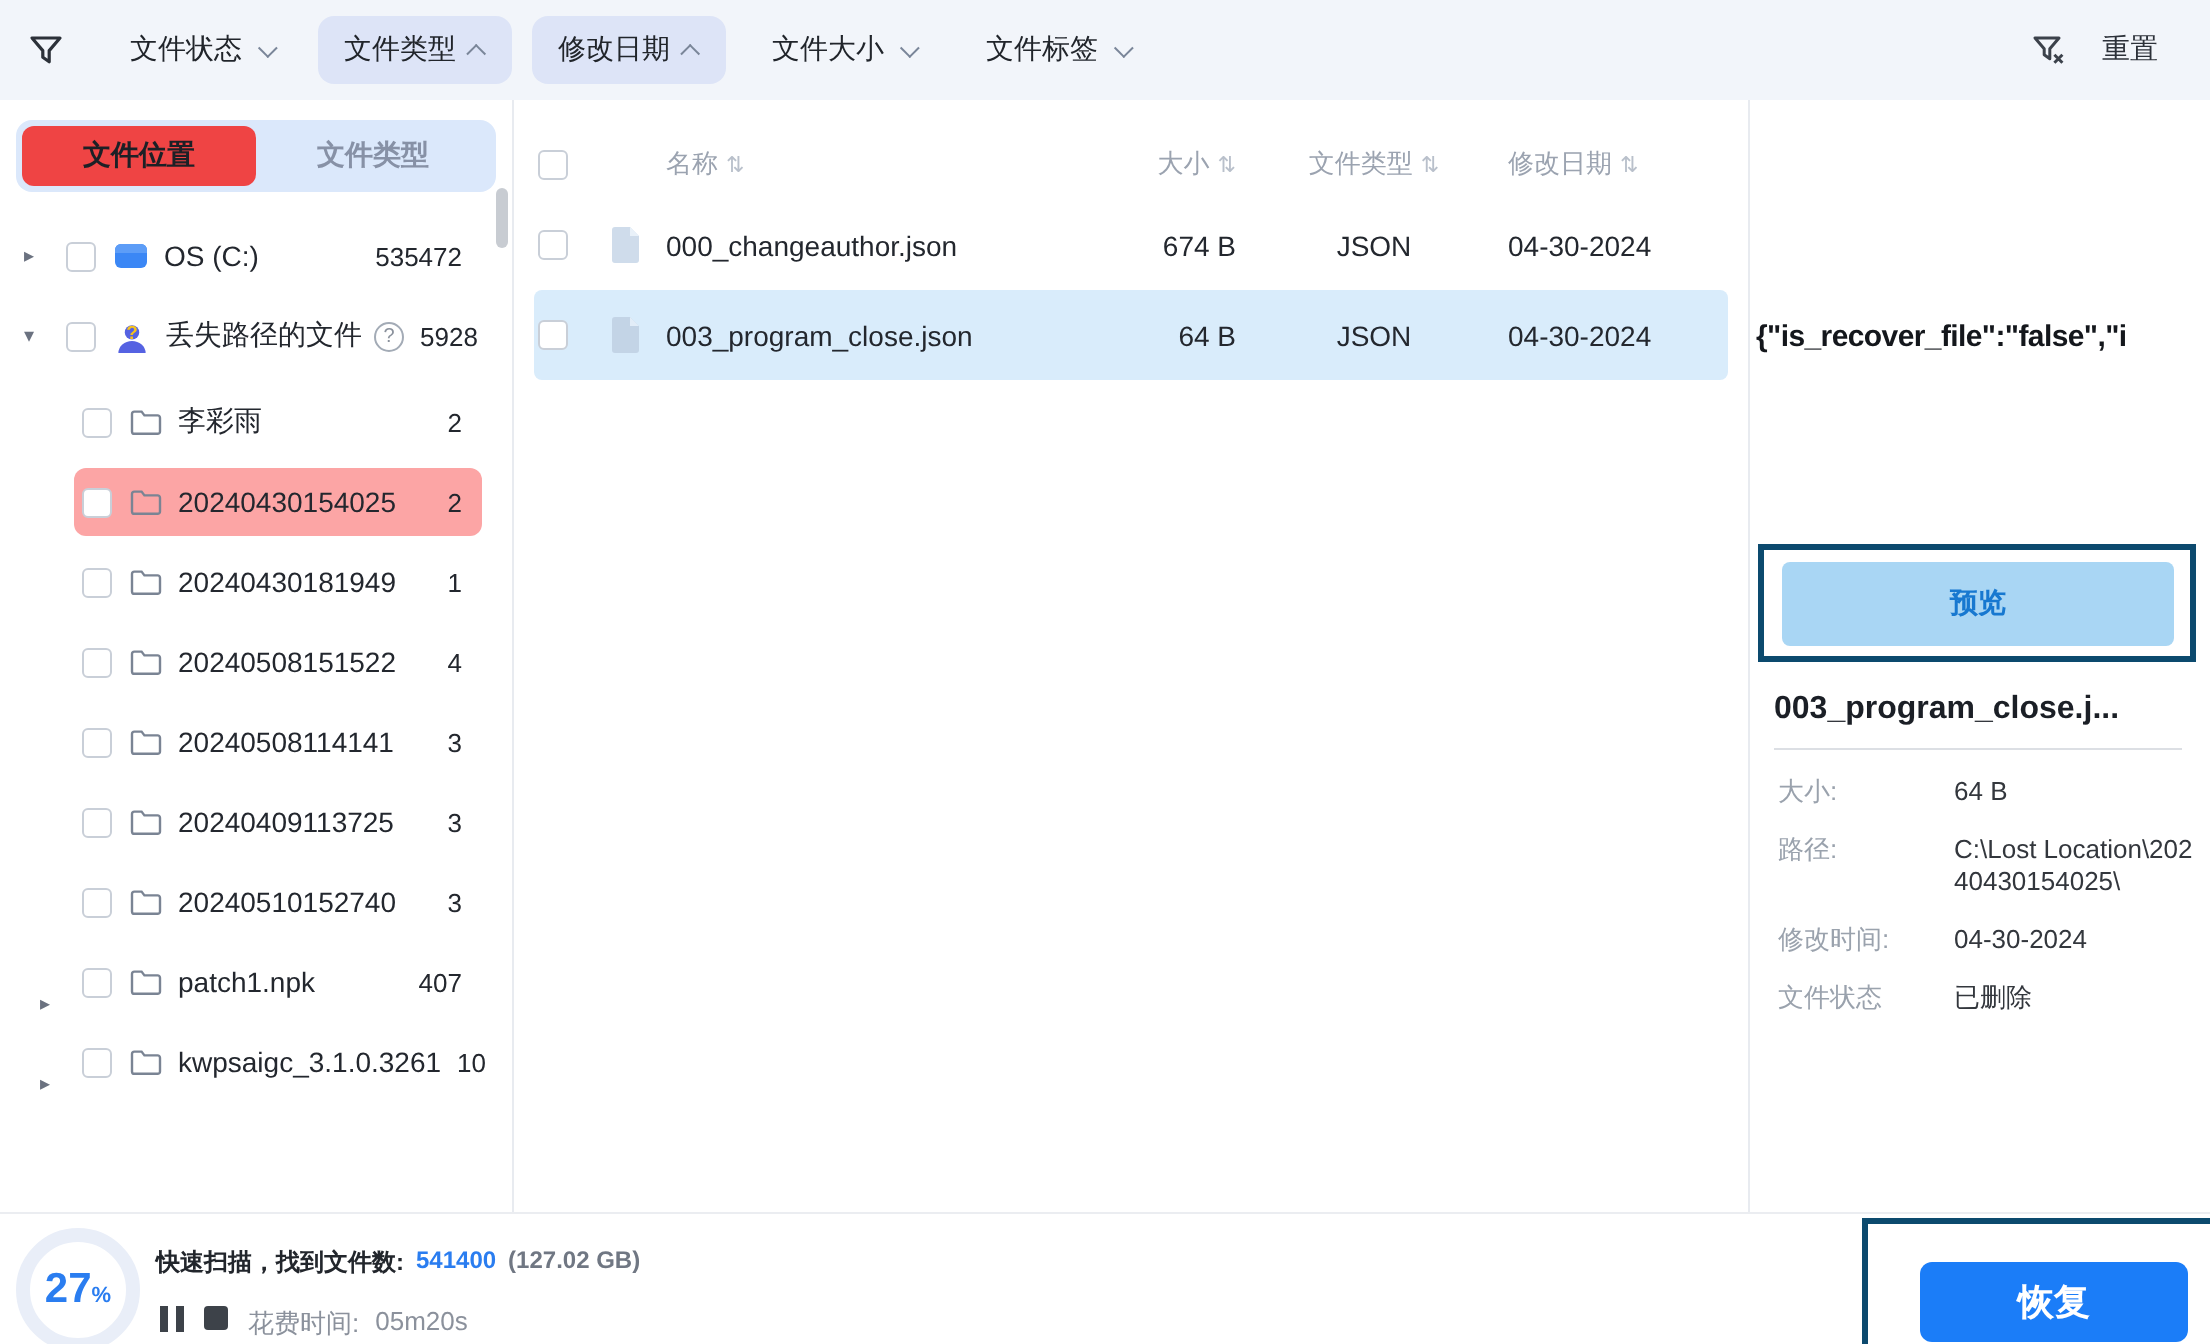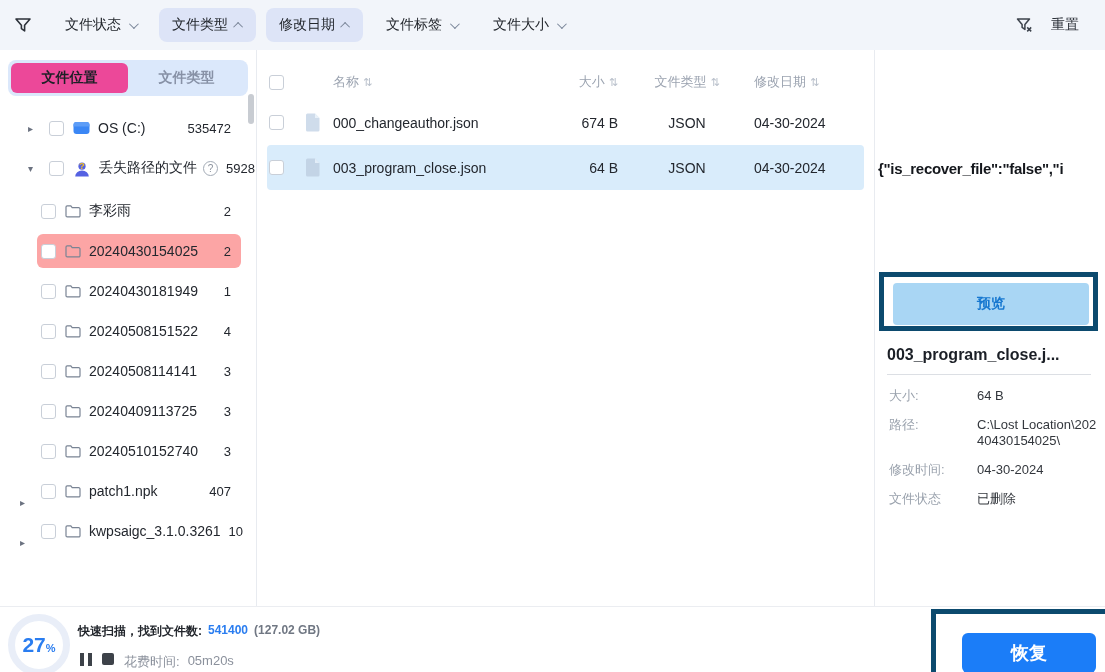--- a/index.html
+++ b/index.html
@@ -20,24 +20,24 @@
   .reset-btn { margin-left:auto; display:flex; align-items:center; gap:18px; font-size:14px;
     color:#2c3139; cursor:pointer; padding-right:12px; }
 
   
   .sidebar { position:absolute; left:0; top:50px; width:257px; height:556px;
     background:#fff; border-right:1px solid #e8ebf0; }
   .tabs { position:absolute; left:8px; top:10px; width:240px; height:36px;
     background:#dbe8fb; border-radius:8px; display:flex; padding:3px; }
   .tab { flex:1; display:flex; align-items:center; justify-content:center;
     font-size:14px; border-radius:6px; cursor:pointer; color:#8791a6; font-weight:600; }
-  .tab.active { background:#ec4899; color:#1c2026; font-weight:700; }
+  .tab.active { background:#ef4444; color:#1c2026; font-weight:700; }
   .tree { position:absolute; left:0; top:58px; width:257px; }
   .tree-row { height:40px; display:flex; align-items:center; padding-right:16px; cursor:pointer; }
-  .tree-row.lvl0 { padding-left:28px; }
+  .tree-row.lvl0 { padding-left:12px; }
   .tree-row.lvl1 { padding-left:20px;align-items:flex-end; }
   .arrow { width:17px; flex:0 0 17px; font-size:10px; color:#6b7280; text-align:left; }
   .arrow.right::before { content:"▸"; }
   .arrow.down::before  { content:"▾"; }
   .row-body { flex:1; display:flex; align-items:center; height:34px; border-radius:6px;
     padding:0 10px 0 4px; }
   .row-body.selected { background:#fca5a5; }
   .cb { width:15px; height:15px; border:1.5px solid #c9cfd8; border-radius:3px;
     background:#fff; flex:0 0 15px; }
   .ticon { margin:0 8px 0 9px; display:flex; align-items:center; flex:0 0 auto; }
@@ -64,21 +64,21 @@
   .col-type { text-align:center; }
   .col-date { text-align:left; padding-left:2px; }
   .ficon { display:flex; align-items:center; justify-content:flex-start; padding-left:6px; }
   .fname-cell { white-space:nowrap; overflow:hidden; color:#23272e; }
 
   
   .rightpanel { position:absolute; left:874px; top:50px; width:231px; height:556px;
     background:#fff; border-left:1px solid #e8ebf0; }
   .preview-text { position:absolute; left:3px; top:110px; width:228px; font-size:15px;
     font-weight:600; color:#14171c; white-space:nowrap; overflow:hidden; letter-spacing:-0.3px; }
-  .annot { position:absolute; border:5px solid #0c4a6e; }
+  .annot { position:absolute; border:3px solid #0c4a6e; }
   .annot-preview { left:4px; top:222px; width:219px; height:59px; }
   .preview-btn { position:absolute; left:9px; top:6px; width:196px; height:42px;
     background:#a9d6f4; border:none; border-radius:4px; color:#1778d0; font-weight:700;
     font-size:14px; cursor:pointer; font-family:inherit; }
   .pfile { position:absolute; left:12px; top:296px; width:210px; font-size:16px; font-weight:700;
     color:#1b1f26; white-space:nowrap; overflow:hidden; }
   .pdivider { position:absolute; left:12px; top:324px; width:204px; height:1px; background:#dcdfe4; }
   .details { position:absolute; left:14px; top:338px; width:208px; }
   .drow { display:flex; margin-bottom:13px; font-size:13px; line-height:16px; }
   .dlabel { width:88px; flex:0 0 88px; color:#9aa2ad; }
@@ -122,25 +122,25 @@
   </div>
   <div class="filter-item pill">
     <span>文件类型</span>
     <span class="chev up"></span>
   </div>
   <div class="filter-item pill">
     <span>修改日期</span>
     <span class="chev up"></span>
   </div>
   <div class="filter-item">
+    <span>文件大小</span>
+    <span class="chev down"></span>
+  </div>
+  <div class="filter-item">
     <span>文件标签</span>
-    <span class="chev down"></span>
-  </div>
-  <div class="filter-item">
-    <span>文件大小</span>
     <span class="chev down"></span>
   </div>
   <div class="reset-btn">
     <svg width="17" height="17" viewBox="0 0 17 17">
         <path d="M1.5 2 h12 l-4.6 5.4 v5 l-2.8 -2 v-3 z" fill="none" stroke="#3c424b" stroke-width="1.5" stroke-linejoin="round"></path>
         <path d="M11.2 10.4 l4 4 M15.2 10.4 l-4 4" stroke="#3c424b" stroke-width="1.5"></path>
       </svg>
     <span>重置</span>
   </div>
 </div>

